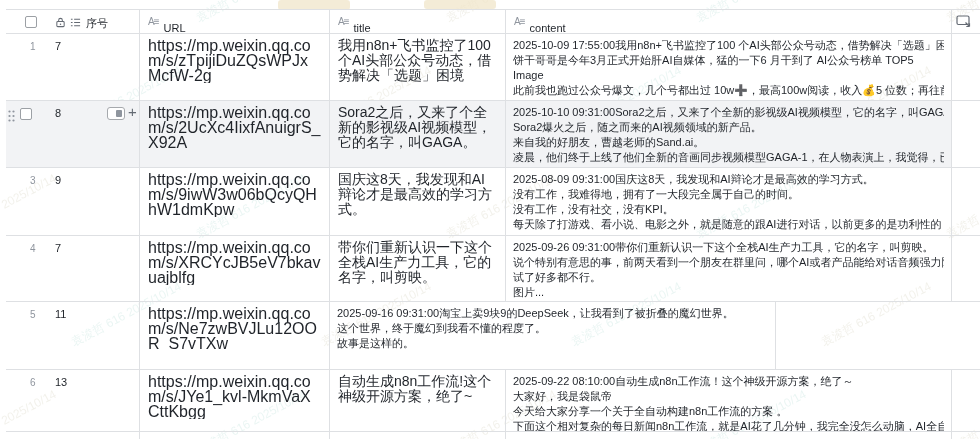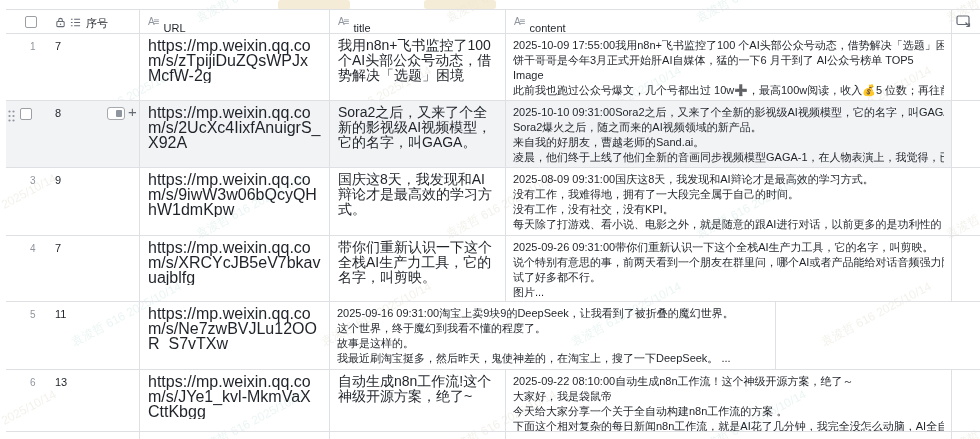--- a/index.html
+++ b/index.html
@@ -231,21 +231,20 @@
         <span class="rownum">5</span>
         <span class="seq">11</span>
       </div>
       <div class="c c2">
           <div class="url">https://mp.weixin.qq.com/s/Ne7zwBVJLu12OOR_S7vTXw</div>
         </div>
       <div class="c c4">
         <div class="cl">2025-09-16 09:31:00淘宝上卖9块9的DeepSeek，让我看到了被折叠的魔幻世界。</div>
         <div class="cl">这个世界，终于魔幻到我看不懂的程度了。</div>
         <div class="cl">故事是这样的。</div>
-        <div class="cl">我最近刷淘宝挺多，然后昨天，鬼使神差的，在淘宝上，搜了一下DeepSeek。 ...</div>
       </div>
       <div class="c cg"></div>
     </div>
 
     <div class="trow" style="height:62px">
       <div class="c c1">
         <span class="rownum">6</span>
         <span class="seq">13</span>
       </div>
       <div class="c c2">

